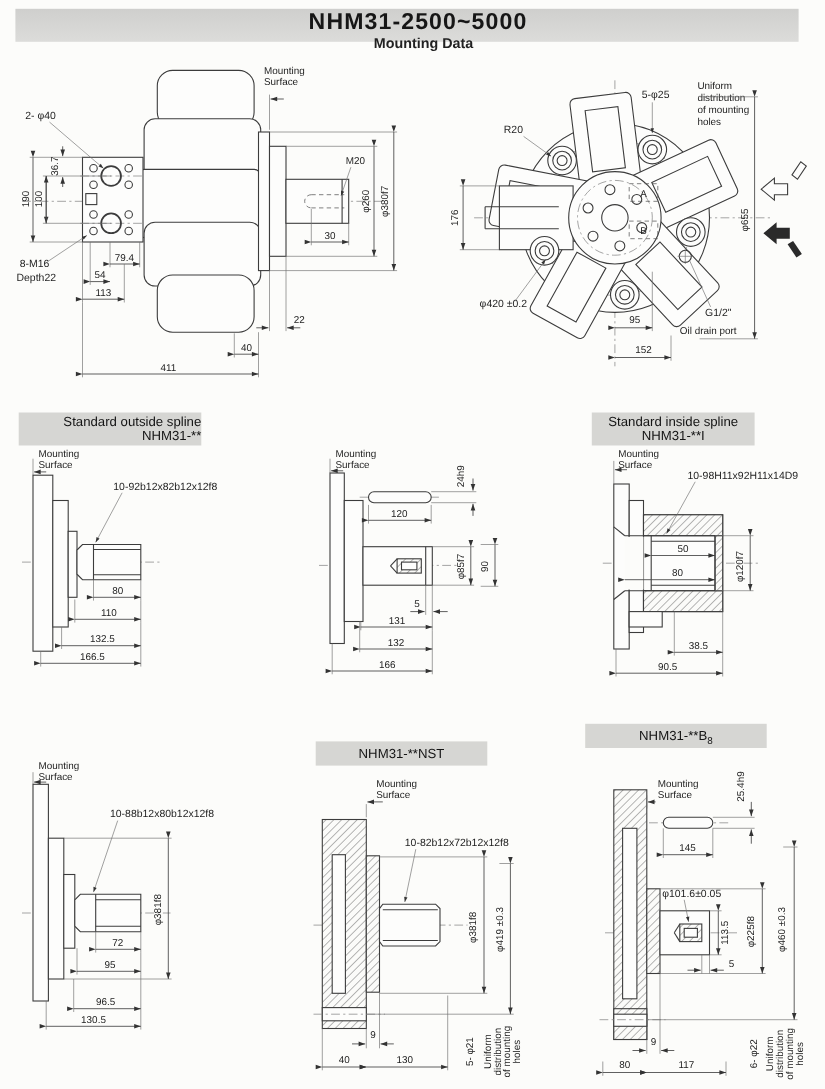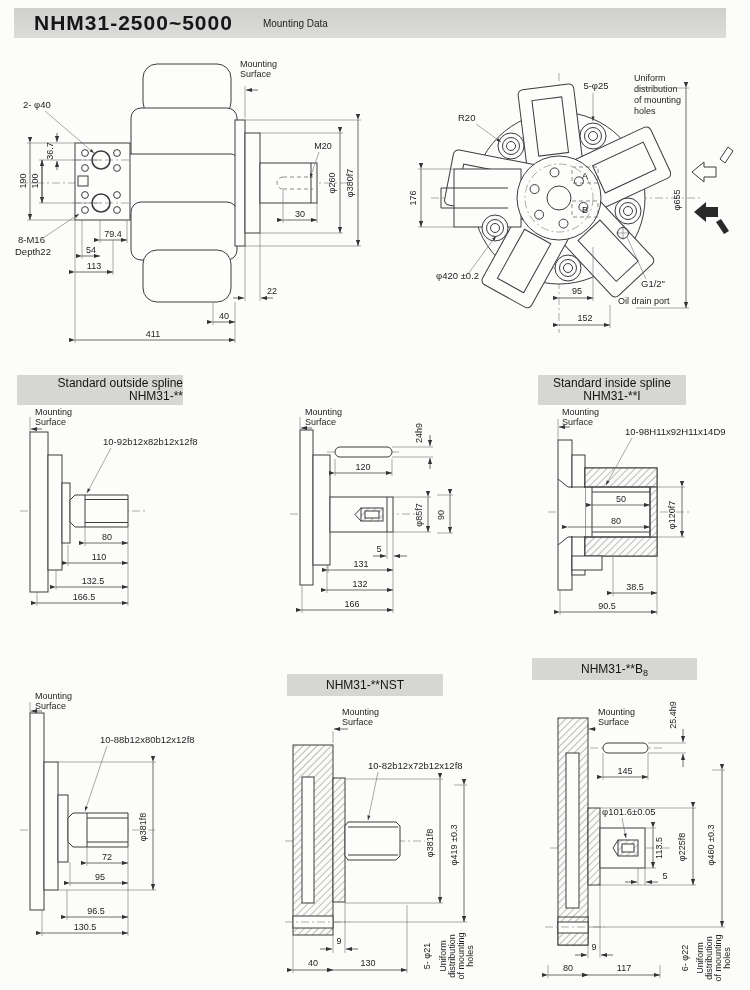--- a/index.html
+++ b/index.html
@@ -1,19 +1,19 @@
 <!DOCTYPE html>
 <html><head>
 <meta charset="utf-8">
 <style>
   html,body{margin:0;padding:0;background:#e9e9e7;}
   .page{position:relative;width:750px;height:990px;background:#fcfcfa;font-family:"Liberation Sans",sans-serif;overflow:hidden;}
-  .hdr{position:absolute;left:14px;top:8px;width:712px;height:30px;background:linear-gradient(#cfcfcd,#dcdcda);display:flex;align-items:center;}
+  .hdr{position:absolute;left:14px;top:8px;width:712px;height:30px;background:linear-gradient(#cfcfcd,#dcdcda);display:flex;align-items:center;flex-direction:column;}
   .hdr .t1{font-size:21px;font-weight:bold;color:#161616;margin-left:20px;letter-spacing:1px;}
-  .hdr .t2{font-size:10px;font-weight:normal;color:#222;margin-left:30px;}
+  .hdr .t2{font-size:13px;font-weight:bold;color:#222;margin-left:30px;}
   .ptitle{position:absolute;background:#d6d6d3;color:#141414;text-align:center;font-size:12px;line-height:13px;padding:2px 0;}
   .ptitle sub{font-size:9px;}
   svg{position:absolute;}
   .ln{stroke:#3c3c3c;stroke-width:1;fill:none;}
   .ln2{stroke:#3c3c3c;stroke-width:1.6;fill:none;}
   .fw{fill:#fdfdfc;stroke:#3c3c3c;stroke-width:1;}
   .hat{fill:url(#hat);stroke:#3c3c3c;stroke-width:1;}
   .cl{stroke:#8a8a8a;stroke-width:0.7;fill:none;stroke-dasharray:8 3 2 3;}
   .dsh{stroke:#5a5a5a;stroke-width:0.7;fill:none;stroke-dasharray:4 3;}
   .dl{stroke:#4a4a4a;stroke-width:0.8;fill:none;}

